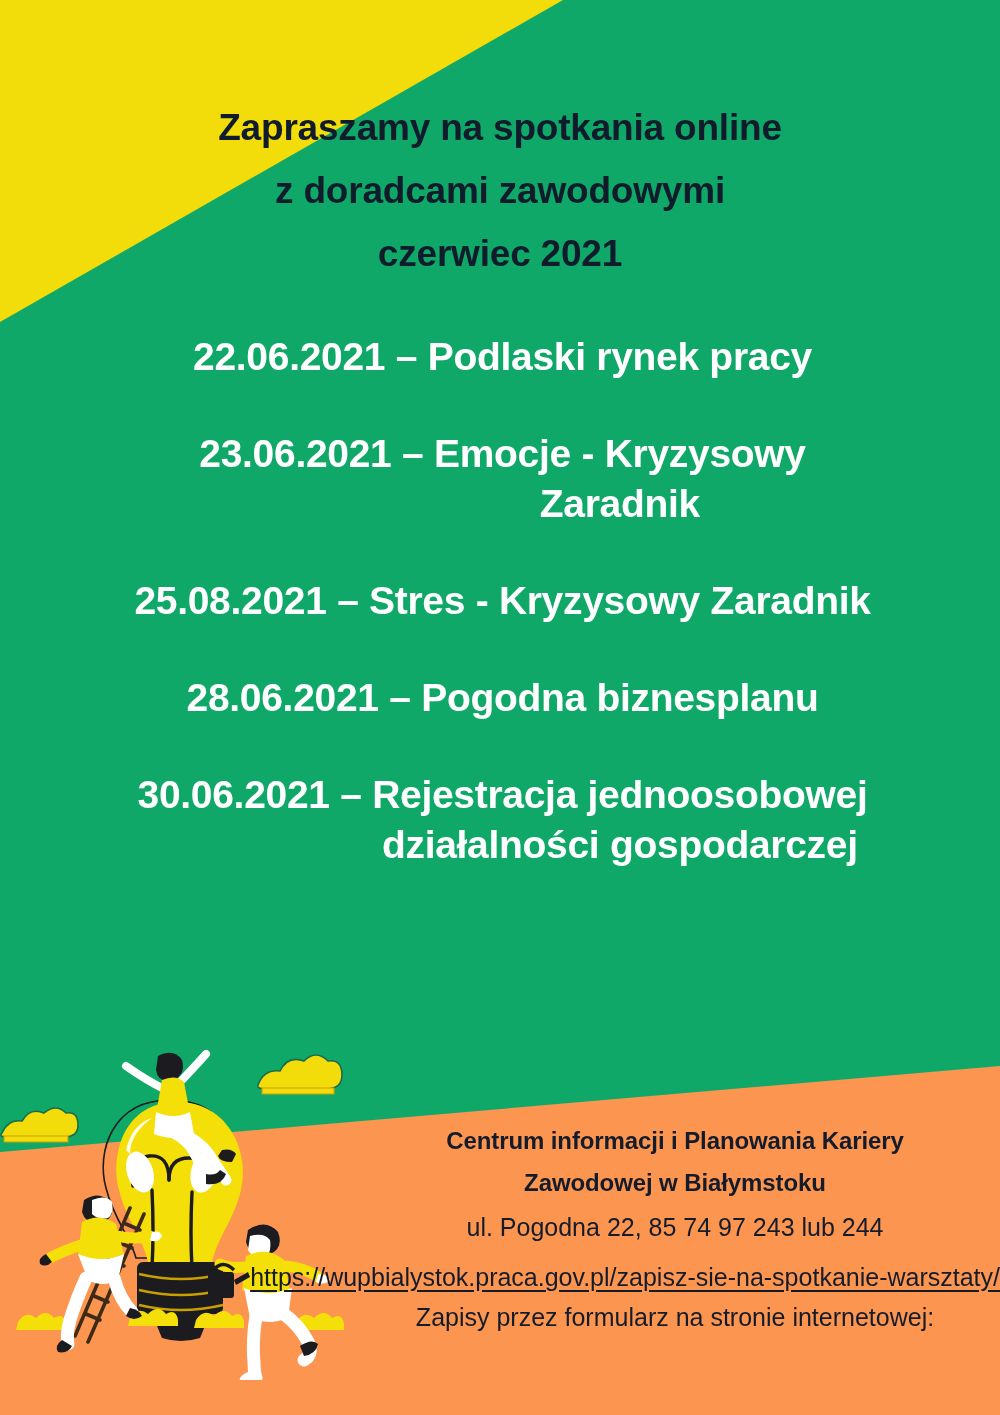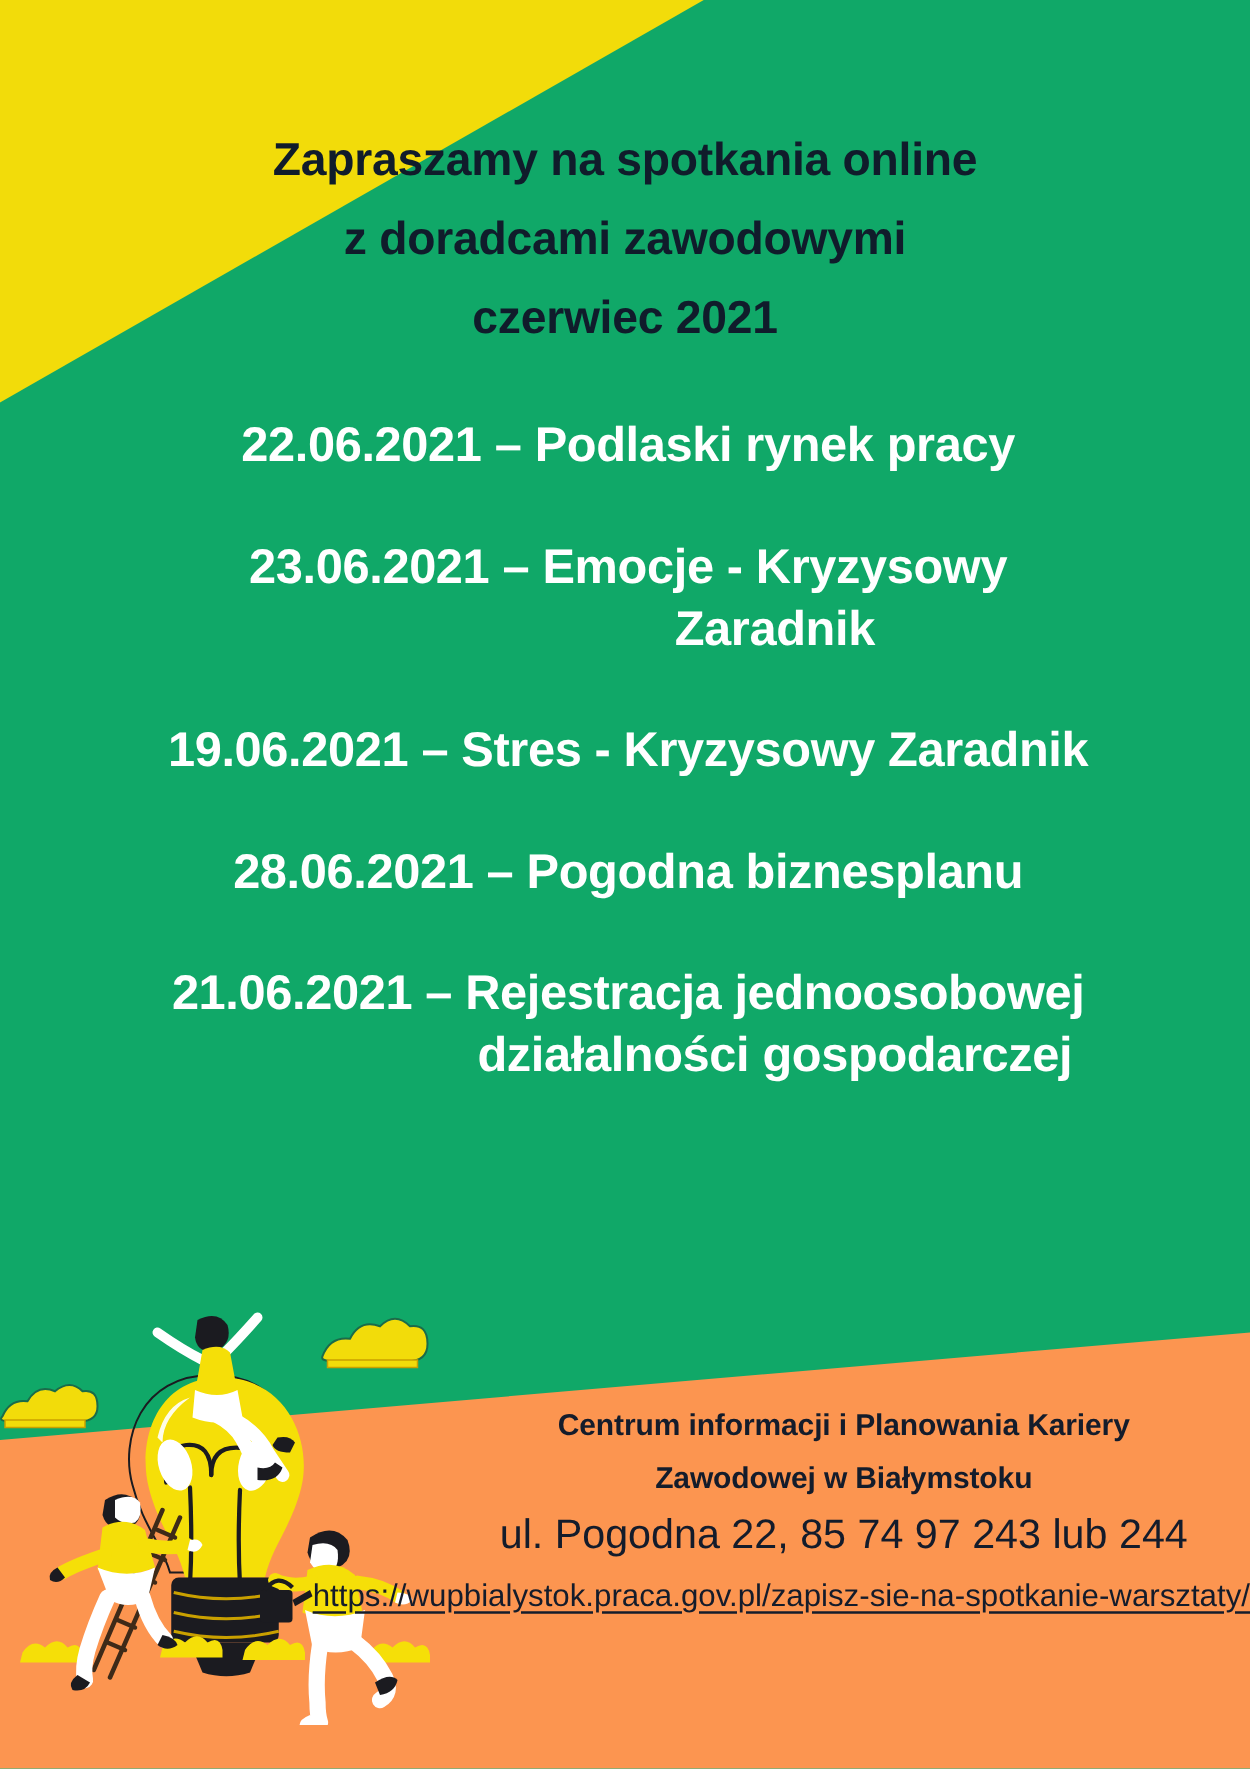--- a/index.html
+++ b/index.html
@@ -73,21 +73,21 @@
   .footer .org {
     display:block;
     font-weight:bold;
     font-size:24px;
     line-height:42px;
     letter-spacing:-0.1px;
   }
   .footer .addr {
     display:block;
     font-weight:normal;
-    font-size:33px;
+    font-size:25px;
     line-height:42px;
     margin-top:2px;
   }
   .footer .signup {
     display:block;
     font-weight:normal;
     font-size:25px;
     line-height:38px;
     margin-top:50px;
   }
@@ -138,33 +138,33 @@
     </div>
 
     <div class="event">
       <span class="ev-date">23.06.2021</span>
       <span class="ev-sep">–</span>
       <span class="ev-title">Emocje - Kryzysowy
 Zaradnik</span>
     </div>
 
     <div class="event">
-      <span class="ev-date">19.06.2021</span>
+      <span class="ev-date">25.08.2021</span>
       <span class="ev-sep">–</span>
       <span class="ev-title">Stres - Kryzysowy Zaradnik</span>
     </div>
 
     <div class="event">
       <span class="ev-date">28.06.2021</span>
       <span class="ev-sep">–</span>
       <span class="ev-title">Pogodna biznesplanu</span>
     </div>
 
     <div class="event">
-      <span class="ev-date">21.06.2021</span>
+      <span class="ev-date">30.06.2021</span>
       <span class="ev-sep">–</span>
       <span class="ev-title">Rejestracja jednoosobowej
 działalności gospodarczej</span>
     </div>
 
   </div>
 
   <svg class="illustration" viewBox="0 0 370 340">
 
     <g>
@@ -262,16 +262,17 @@
         <path d="M212 232 q10 -14 22 -2" fill="none" stroke="#1B1B20" stroke-width="3.4"></path>
         <path d="M234 240 l14 -8 l2 5 l-14 8 z" fill="#1B1B20"></path>
       </g>
     </g>
   </svg>
 
   <div class="footer">
     <span class="org">Centrum informacji i Planowania Kariery</span>
     <span class="org">Zawodowej w Białymstoku</span>
     <span class="addr">ul. Pogodna 22, 85 74 97 243 lub 244</span>
+    <span class="signup">Zapisy przez formularz na stronie internetowej:</span>
     <a class="url" href="#">https://wupbialystok.praca.gov.pl/zapisz-sie-na-spotkanie-warsztaty/</a>
   </div>
 
 </div>
 
 </body></html>

